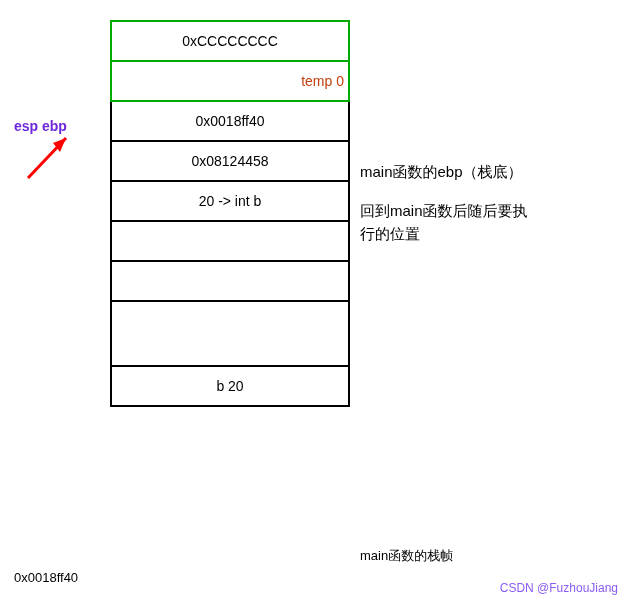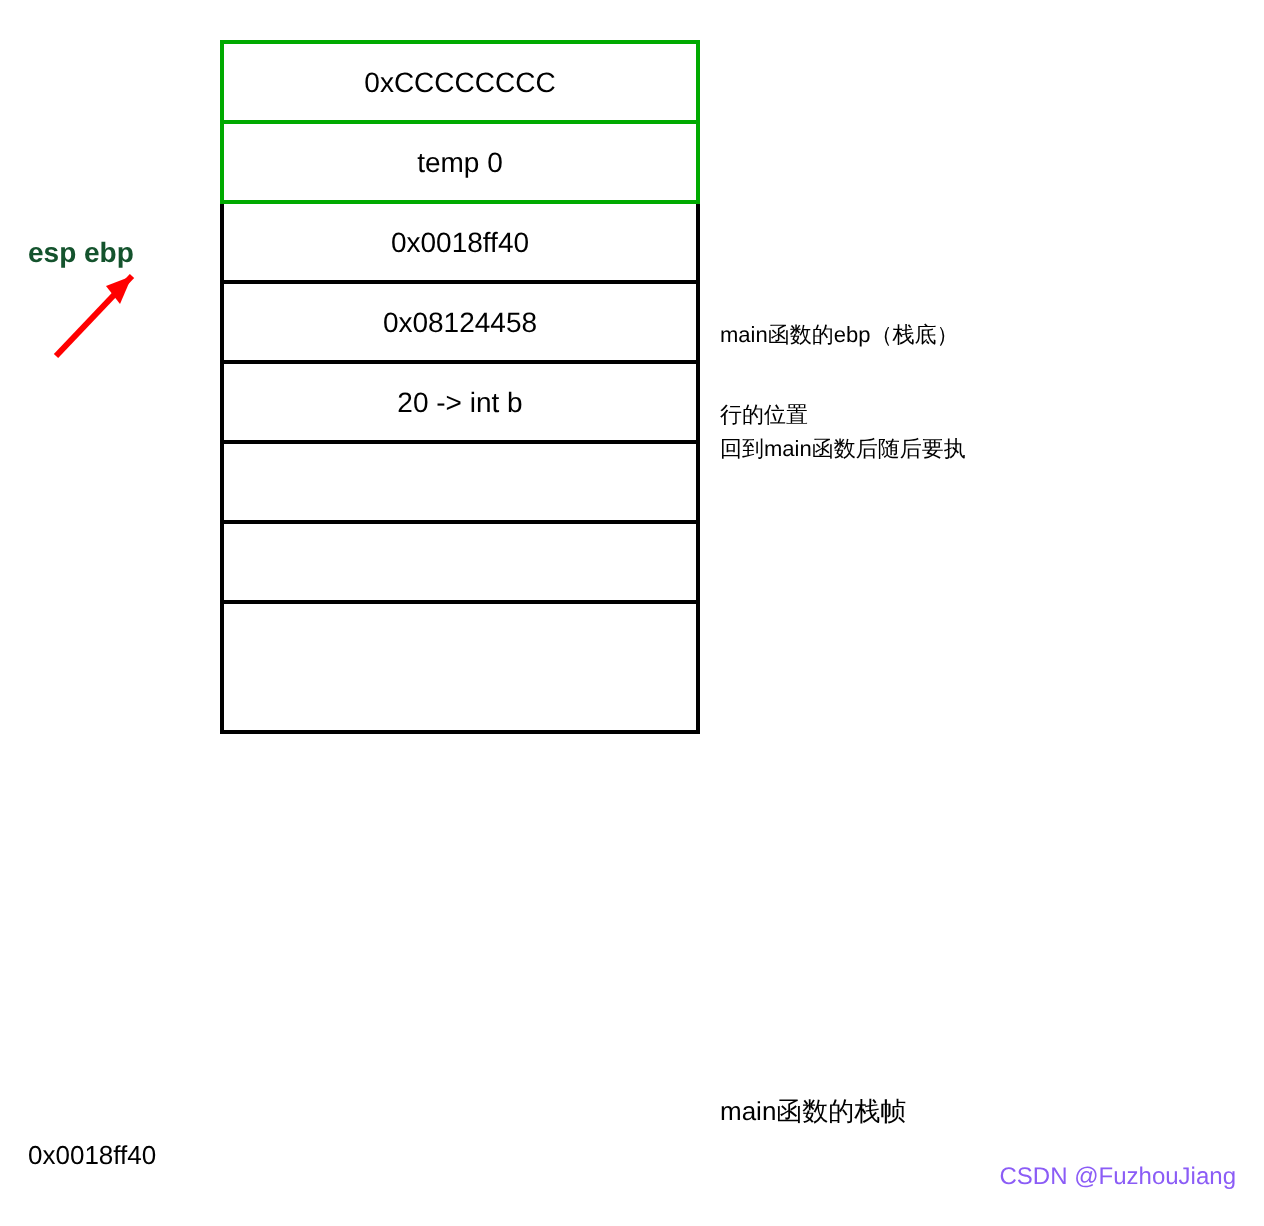--- a/index.html
+++ b/index.html
@@ -52,28 +52,28 @@
       border: 2px solid #00aa00 !important;
     }
 
     
     .esp-ebp-label {
       position: absolute;
       left: 14px;
       top: 118px;
       font-size: 14px;
       font-weight: bold;
-      color: #14532d;
+      color: #6d28d9;
       white-space: nowrap;
     }
 
     
     .annotation {
       position: absolute;
-      font-size: 11px;
+      font-size: 15px;
       color: #000;
       line-height: 1.4;
     }
 
     
     .bottom-left-label {
       position: absolute;
       left: 14px;
       bottom: 28px;
       font-size: 13px;
@@ -113,21 +113,21 @@
     <table class="stack-table">
       <tbody>
 
         <tr>
           <td class="cell-cccc" style="color:#000; border:2px solid #00aa00;">
             <span>0xCCCCCCCC</span>
           </td>
         </tr>
 
         <tr>
-          <td class="cell-green-border" style="color:#000000;">
+          <td class="cell-green-border" style="color:#c2410c;text-align:right;">
             <span>temp    0</span>
           </td>
         </tr>
 
         <tr>
           <td>
             <span>0x0018ff40</span>
           </td>
         </tr>
 
@@ -149,32 +149,37 @@
         </tr>
         <tr>
           <td style="height:40px;"></td>
         </tr>
 
         <tr>
           <td style="height:65px;"></td>
         </tr>
 
 
+        <tr>
+          <td>
+            <span>b      20</span>
+          </td>
+        </tr>
 
       </tbody>
     </table>
   </div>
 
   <div class="annotation" style="left: 360px; top: 161px;">
     <span>main函数的ebp（栈底）</span>
   </div>
 
   <div class="annotation" style="left: 360px; top: 200px; line-height: 1.5;">
+    <div>回到main函数后随后要执</div>
     <div>行的位置</div>
-    <div>回到main函数后随后要执</div>
   </div>
 
   <div class="main-frame-label annotation" style="left: 360px; top: 547px;">
     <span>main函数的栈帧</span>
   </div>
 
   <div class="bottom-left-label">
     <span>0x0018ff40</span>
   </div>
 

